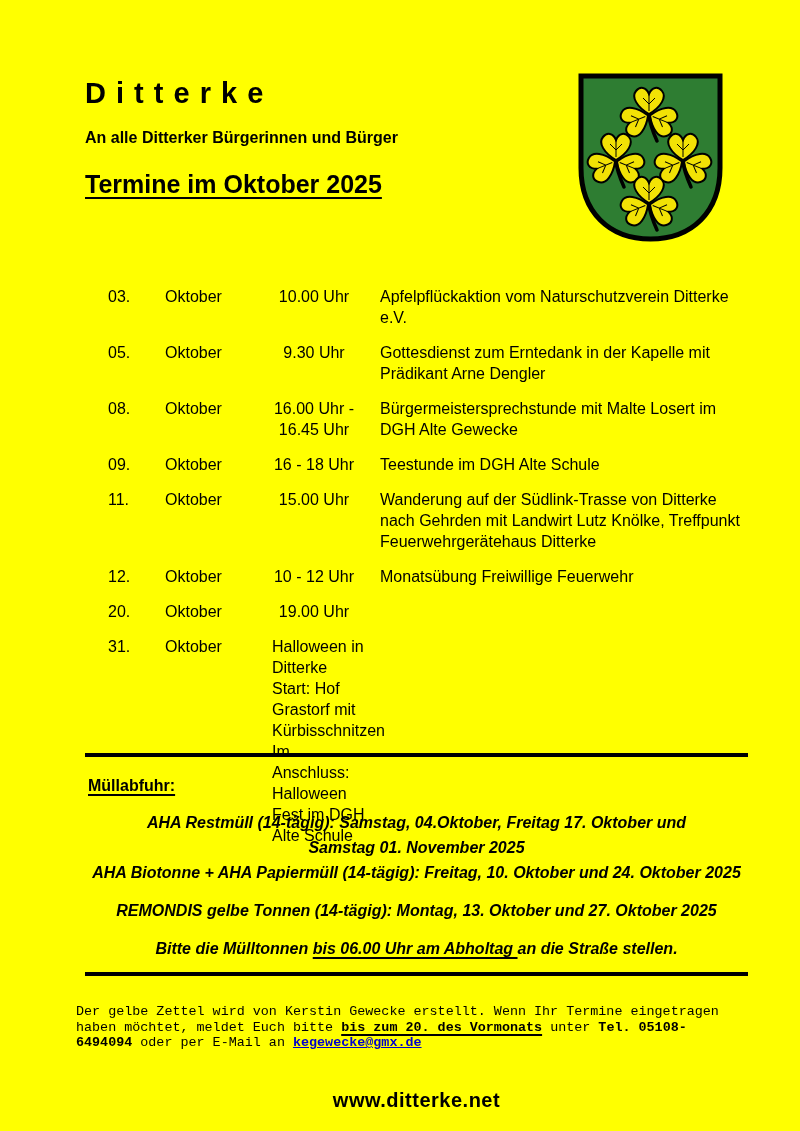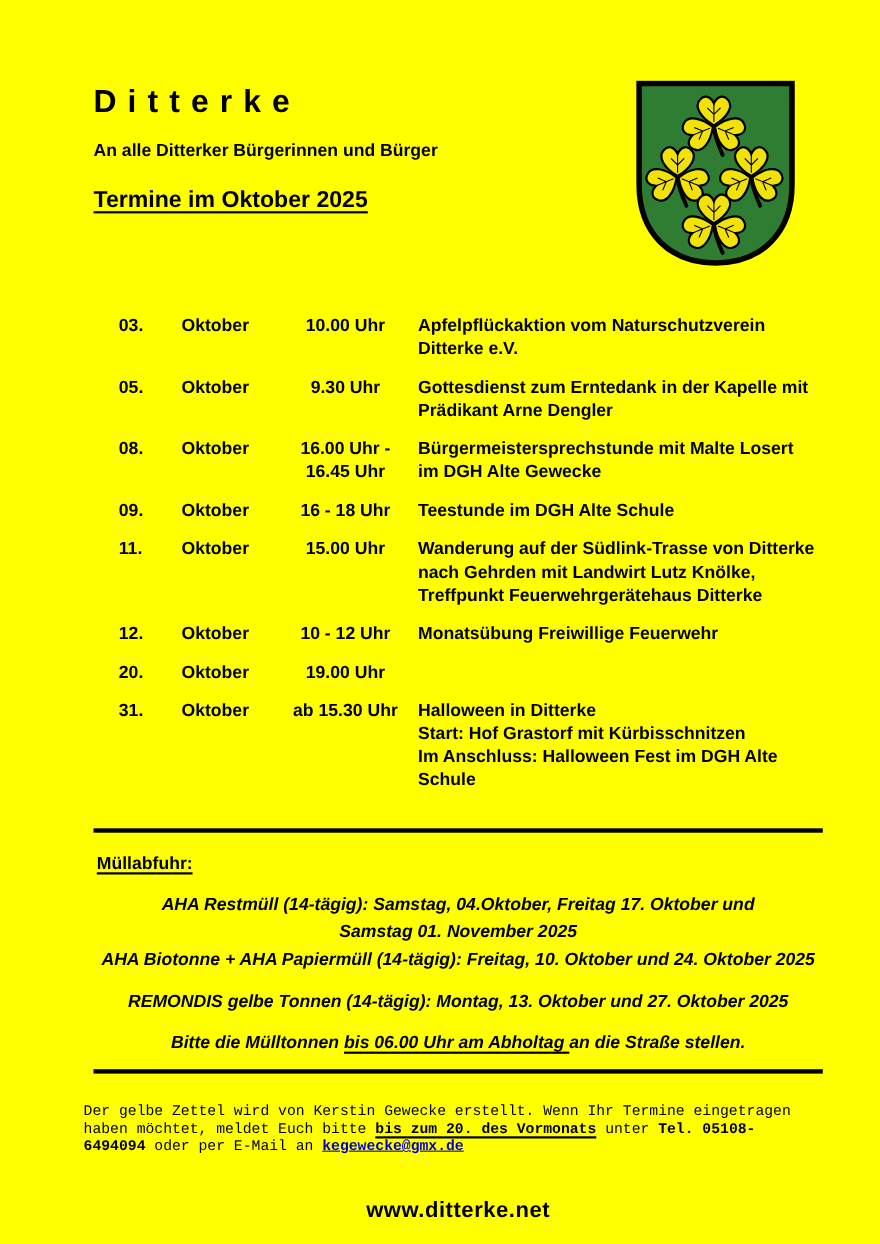--- a/index.html
+++ b/index.html
@@ -18,36 +18,36 @@
     left:85px;top:78px;
     font-size:29px;font-weight:bold;
     letter-spacing:1px;line-height:1.1;
   }
   .subtitle{
     left:85px;top:129px;
     font-size:16px;font-weight:bold;
   }
   .heading{
     left:85px;top:170px;
-    font-size:21px;font-weight:bold;
+    font-size:25px;font-weight:bold;
     text-decoration:underline;
     text-decoration-thickness:2px;
     text-underline-offset:4px;
   }
   .crest{left:578px;top:73px;width:145px;height:169px;}
 
   .intro{
     left:88px;top:249px;
     font-size:16px;font-weight:bold;
   }
   a.link{color:#0000cc;text-decoration:underline;font-weight:bold;cursor:pointer;}
 
   .events{
     left:108px;top:286px;width:648px;
-    font-size:16px;font-weight:bold;line-height:21px;
+    font-size:16px;font-weight:normal;line-height:21px;
   }
   .event-row{
     display:grid;
     grid-template-columns:57px 95px 108px 376px;
     margin-bottom:14px;
   }
   .col-time{text-align:center;white-space:pre-line;}
   .col-desc{padding-left:12px;white-space:pre-line;}
 
   .rule{left:85px;width:663px;height:4px;background:#000;}
@@ -162,21 +162,20 @@
         <div class="col-desc">Monatsübung Freiwillige Feuerwehr</div>
       </div>
       <div class="event-row">
         <div class="col-day">20.</div>
         <div class="col-month">Oktober</div>
         <div class="col-time">19.00 Uhr</div>
       </div>
       <div class="event-row">
         <div class="col-day">31.</div>
         <div class="col-month">Oktober</div>
-        <div class="col-time">ab 15.30 Uhr</div>
         <div class="col-desc">Halloween in Ditterke
 Start: Hof Grastorf mit Kürbisschnitzen
 Im Anschluss: Halloween Fest im DGH Alte Schule</div>
       </div>
     </div>
 
   <div class="abs rule rule-top"></div>
 
   <div class="abs waste-heading">Müllabfuhr:</div>
 

